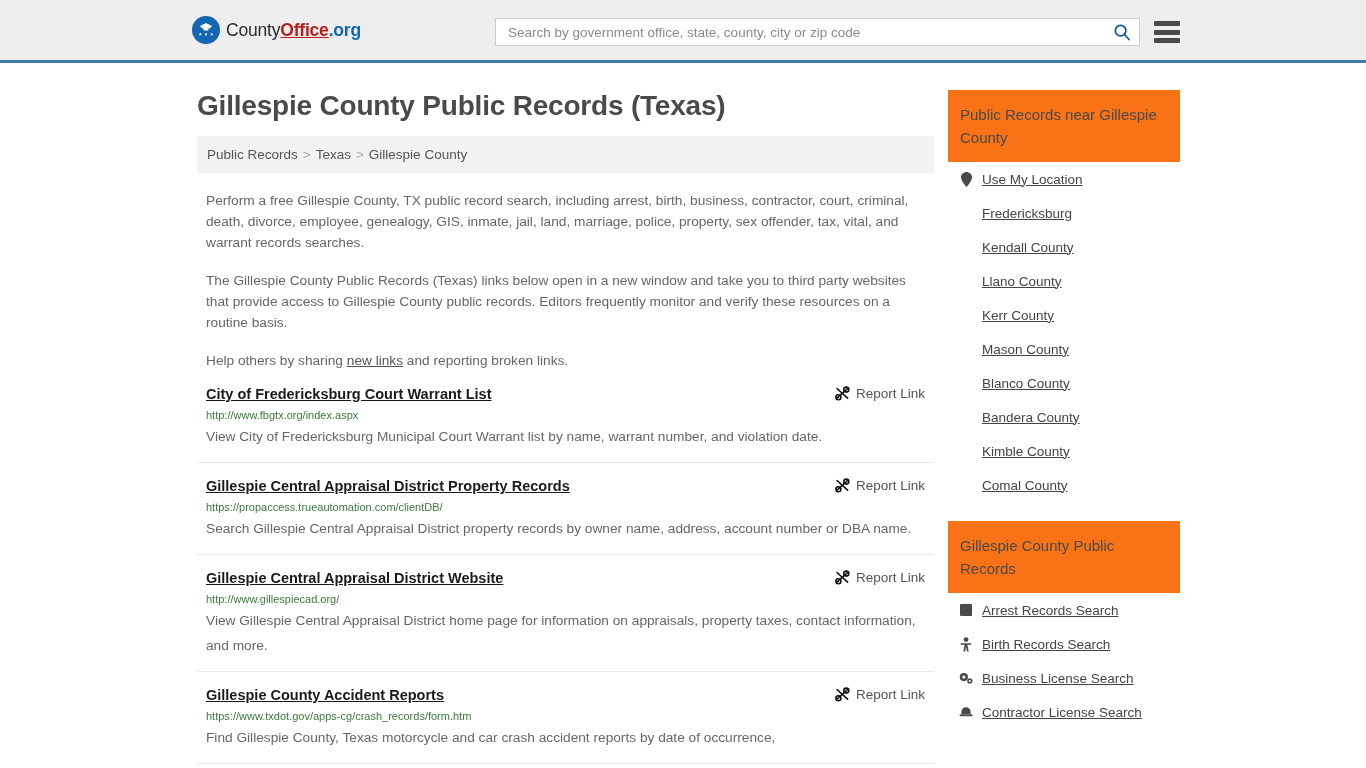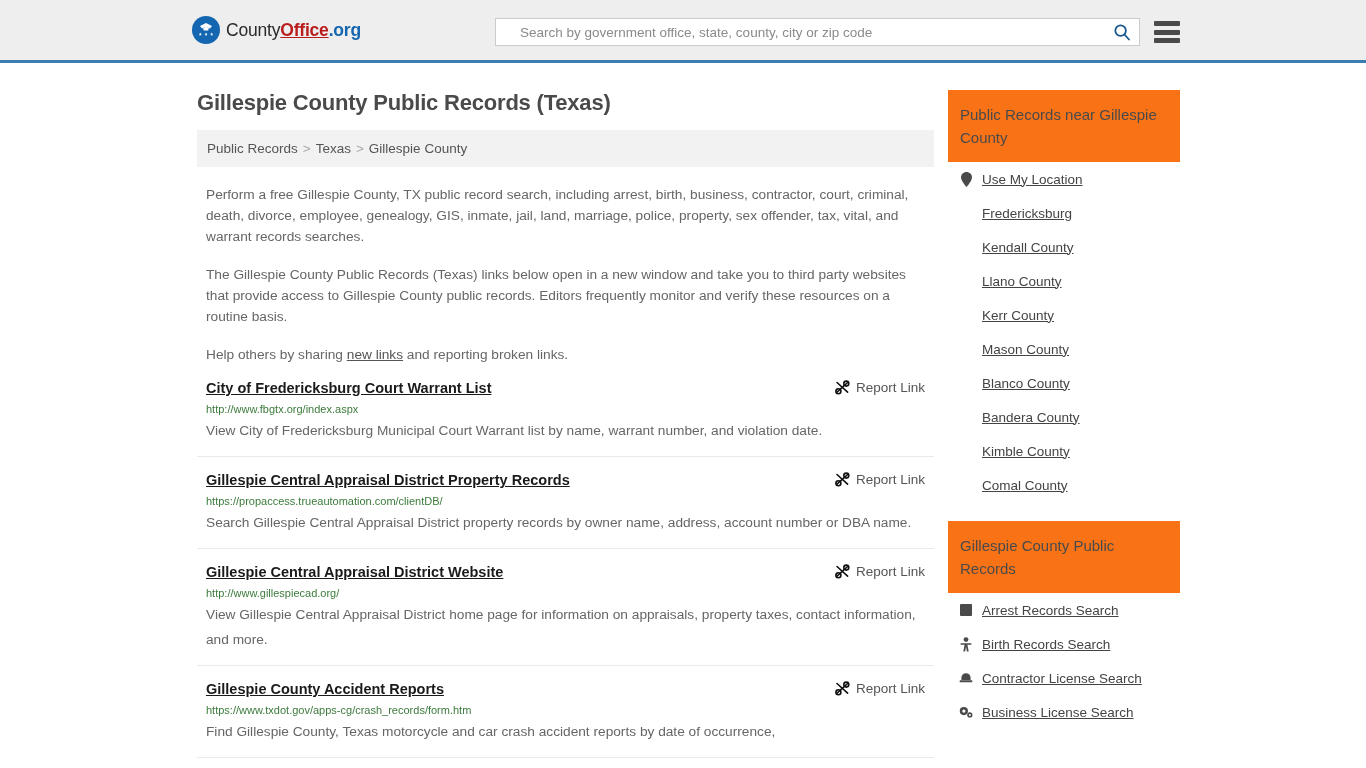--- a/index.html
+++ b/index.html
@@ -50,21 +50,21 @@
     display: flex;
     align-items: center;
   }
   .search-box {
     width: 645px;
     height: 28px;
     background: #ffffff;
     border: 1px solid #cccccc;
     display: flex;
     align-items: center;
-    padding: 0 8px 0 22px;
+    padding: 0 8px 0 10px;
   }
   .search-input {
     border: none;
     outline: none;
     flex: 1;
     font-family: "Liberation Sans", sans-serif;
     font-size: 13.5px;
     color: #333;
     background: transparent;
   }
@@ -90,21 +90,21 @@
     width: 972px;
     margin: 0 auto;
     position: relative;
     display: flex;
     gap: 14px;
   }
   .main-col { width: 737px; flex: 0 0 737px; }
   .side-col { width: 232px; flex: 0 0 232px; }
 
   h1.page-title {
-    font-size: 22px;
+    font-size: 28px;
     color: #4a4a4a;
     font-weight: bold;
     margin: 27px 0 14px 0;
     letter-spacing: -0.2px;
   }
 
   .breadcrumb {
     background: #f2f2f2;
     padding: 11px 10px;
     font-size: 13.5px;
@@ -375,36 +375,36 @@
             <span class="side-ico">
               <svg width="12" height="15" viewBox="0 0 12 15">
                 <circle cx="6" cy="2.6" r="2.4" fill="#4a4a4a"></circle>
                 <path d="M0.6 6.2h10.8v1.6H7.4l1.3 6.6H6.9L6 9.8l-.9 4.6H3.3l1.3-6.6H0.6z" fill="#4a4a4a"></path>
               </svg>
             </span>
             <a>Birth Records Search</a>
           </li>
           <li class="side-item">
             <span class="side-ico">
-              <svg width="14" height="12" viewBox="0 0 14 12">
-                <path d="M7 1.2c2.6 0 4.6 2 4.6 4.6v2.1H2.4V5.8C2.4 3.2 4.4 1.2 7 1.2z" fill="#4a4a4a"></path>
-                <rect x="0.6" y="8.3" width="12.8" height="1.9" rx="0.8" fill="#4a4a4a"></rect>
-              </svg>
-            </span>
-            <a>Contractor License Search</a>
-          </li>
-          <li class="side-item">
-            <span class="side-ico">
               <svg width="15" height="14" viewBox="0 0 15 14">
                 <circle cx="5.2" cy="6" r="4.4" fill="#4a4a4a"></circle>
                 <circle cx="5.2" cy="6" r="1.7" fill="#ffffff"></circle>
                 <circle cx="11.6" cy="10.2" r="2.8" fill="#4a4a4a"></circle>
                 <circle cx="11.6" cy="10.2" r="1.1" fill="#ffffff"></circle>
               </svg>
             </span>
             <a>Business License Search</a>
           </li>
+          <li class="side-item">
+            <span class="side-ico">
+              <svg width="14" height="12" viewBox="0 0 14 12">
+                <path d="M7 1.2c2.6 0 4.6 2 4.6 4.6v2.1H2.4V5.8C2.4 3.2 4.4 1.2 7 1.2z" fill="#4a4a4a"></path>
+                <rect x="0.6" y="8.3" width="12.8" height="1.9" rx="0.8" fill="#4a4a4a"></rect>
+              </svg>
+            </span>
+            <a>Contractor License Search</a>
+          </li>
         </ul>
       </div>
 
     </div>
   </div>
 </div>
 
 </body></html>

